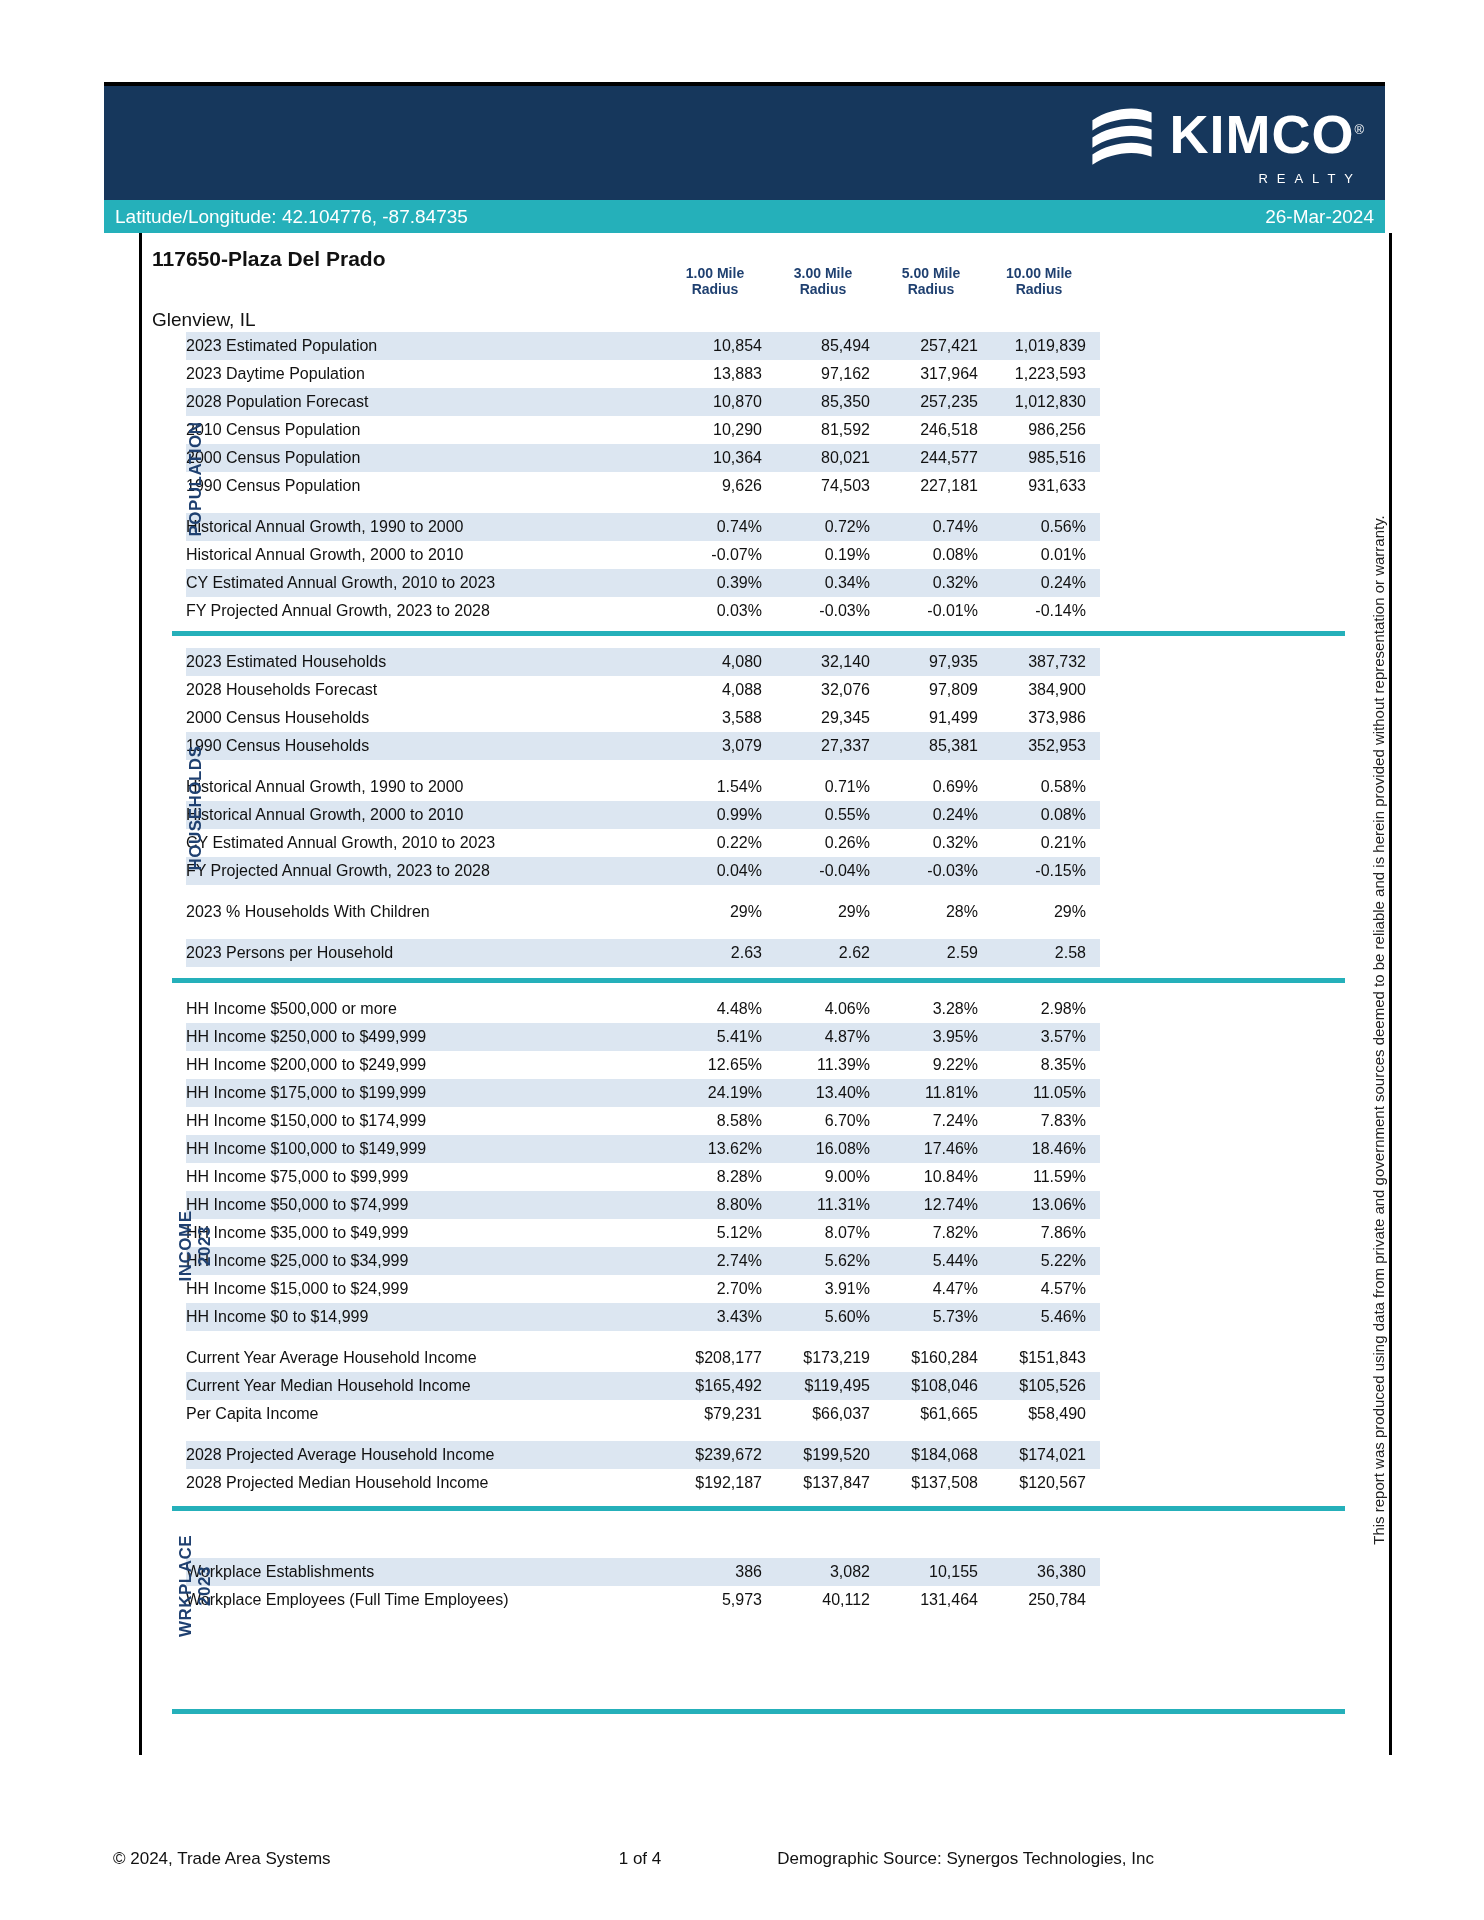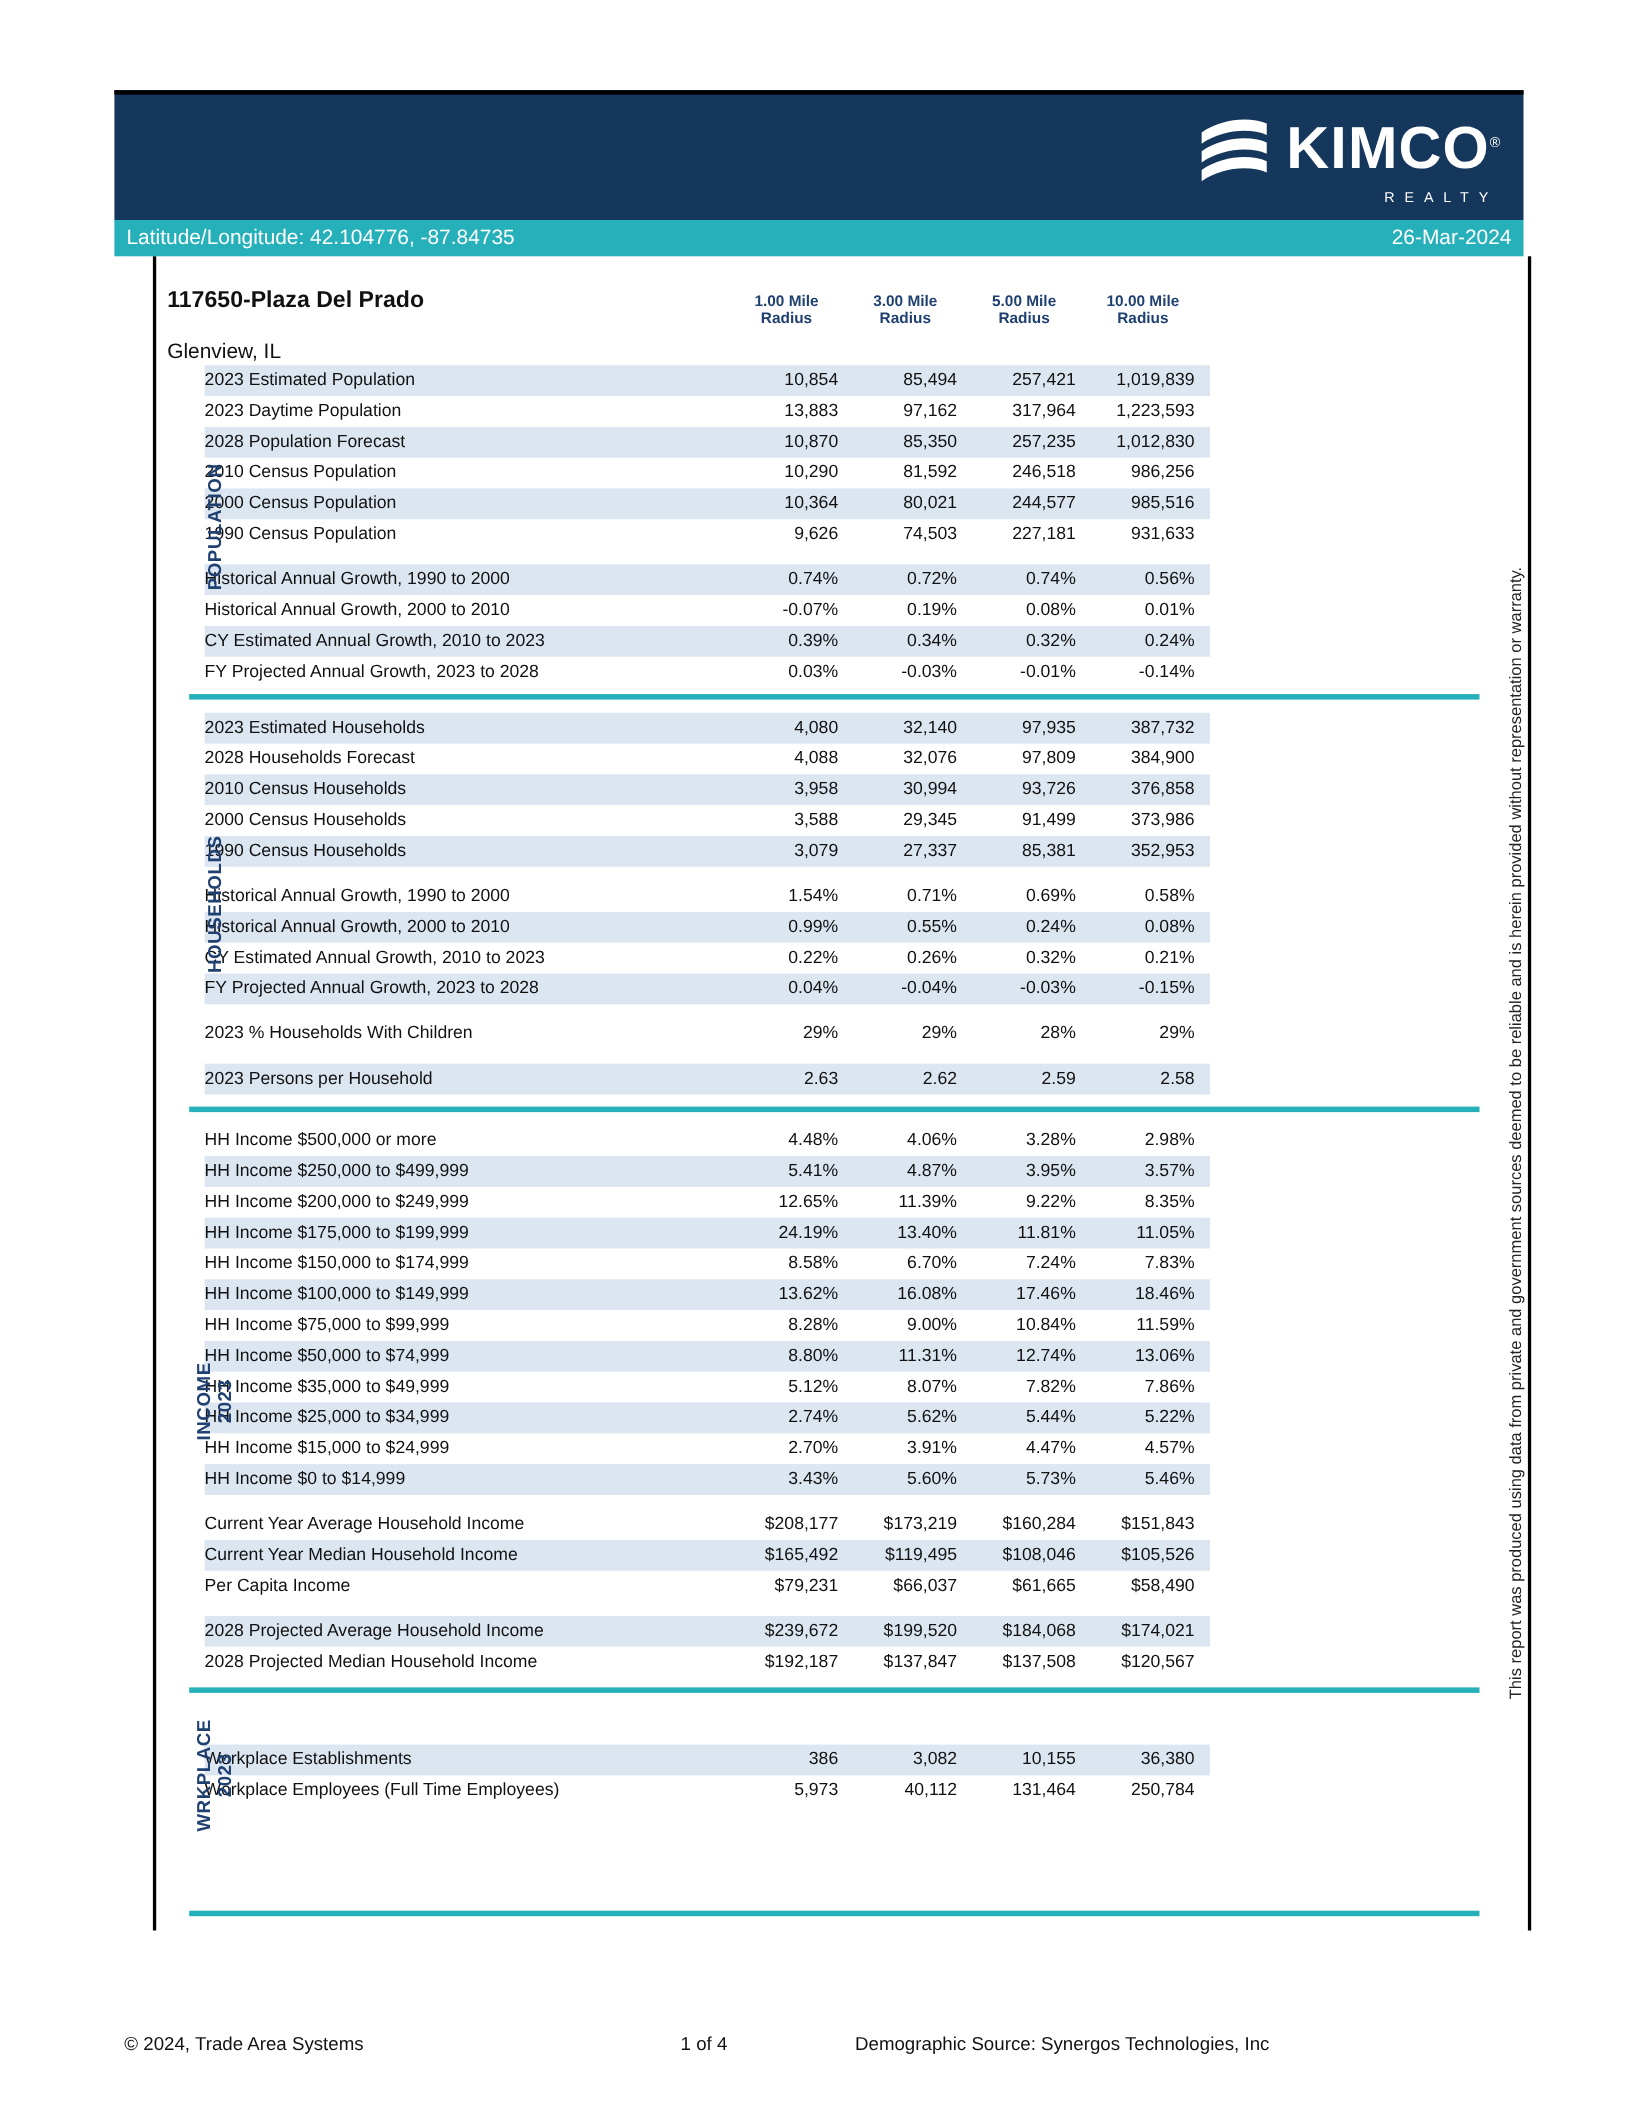--- a/index.html
+++ b/index.html
@@ -30,21 +30,21 @@
             color:#fff;font-size:19px;display:flex;justify-content:space-between;align-items:center;
             padding:0 11px;}
 
   
   .body-frame{position:absolute;left:104px;top:233px;width:1281px;}
   .vline{position:absolute;top:0;width:3px;height:1522px;background:#000;}
   .vline-left{left:35px;}
   .vline-right{left:1285px;}
 
   .table-head{position:relative;height:99px;}
-  .site-name{position:absolute;left:48px;top:28px;font-size:21px;font-weight:bold;}
+  .site-name{position:absolute;left:48px;top:14px;font-size:21px;font-weight:bold;}
   .site-city{position:absolute;left:48px;top:76px;font-size:19px;font-weight:normal;}
   .col-heads{position:absolute;left:564px;top:32px;display:flex;}
   .col-head{width:108px;padding-right:14px;text-align:center;font-size:14px;font-weight:bold;
             color:var(--label-navy);line-height:16px;}
 
   .content{position:relative;}
   .sec{position:relative;}
   .sec:nth-child(2){margin-top:12px;}
   .sec:nth-child(3){margin-top:12px;}
   .sec:nth-child(4){margin-top:47px;}
@@ -276,30 +276,20 @@
                   <div class="row" data-shade="false">
                   <div class="row-label">2028 Households Forecast</div>
                   <div class="vals">
 
                   <div class="cell">4,088</div>
                       <div class="cell">32,076</div>
                       <div class="cell">97,809</div>
                       <div class="cell">384,900</div>
                     </div>
                 </div>
-                  <div class="row" data-shade="true">
-                  <div class="row-label">2010 Census Households</div>
-                  <div class="vals">
-
-                  <div class="cell">3,958</div>
-                      <div class="cell">30,994</div>
-                      <div class="cell">93,726</div>
-                      <div class="cell">376,858</div>
-                    </div>
-                </div>
                   <div class="row" data-shade="false">
                   <div class="row-label">2000 Census Households</div>
                   <div class="vals">
 
                   <div class="cell">3,588</div>
                       <div class="cell">29,345</div>
                       <div class="cell">91,499</div>
                       <div class="cell">373,986</div>
                     </div>
                 </div>

